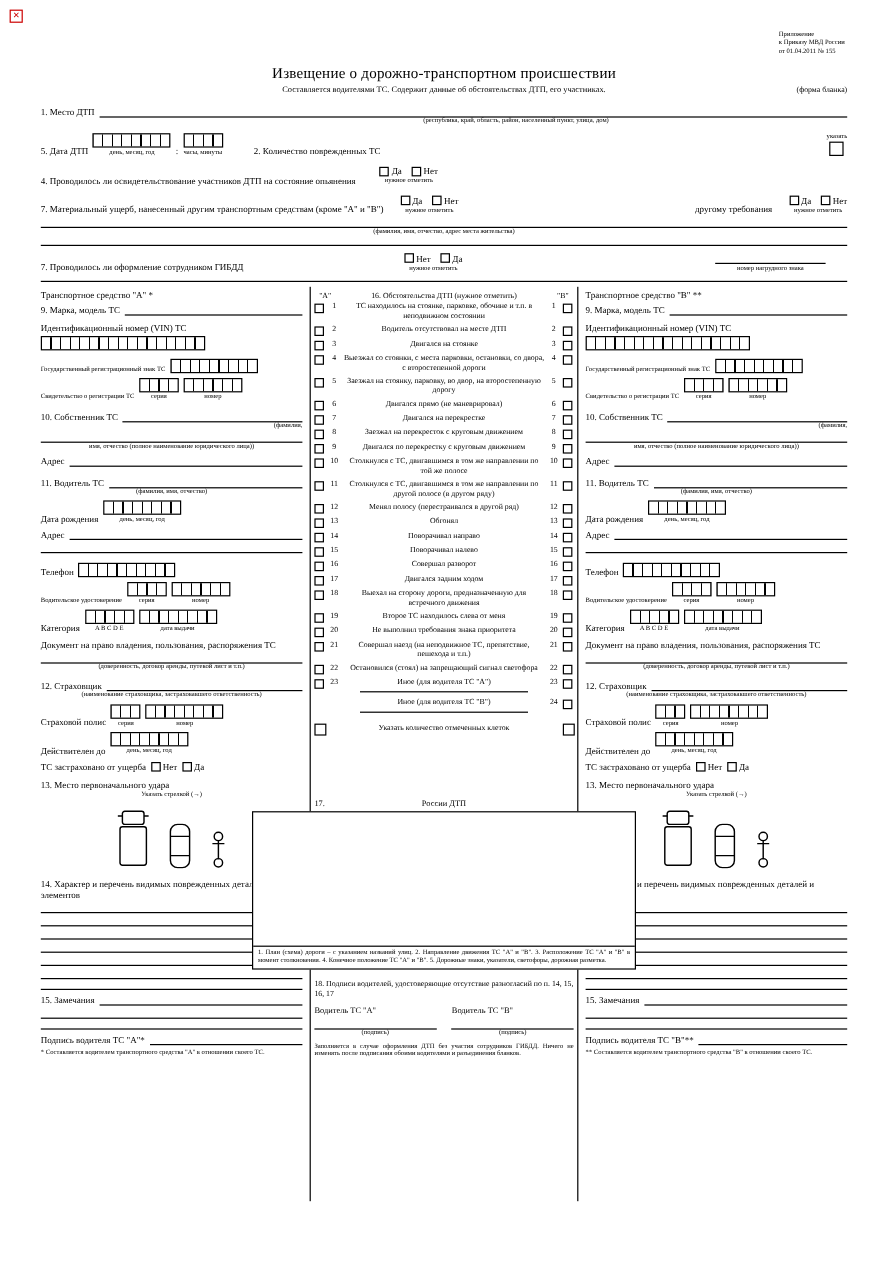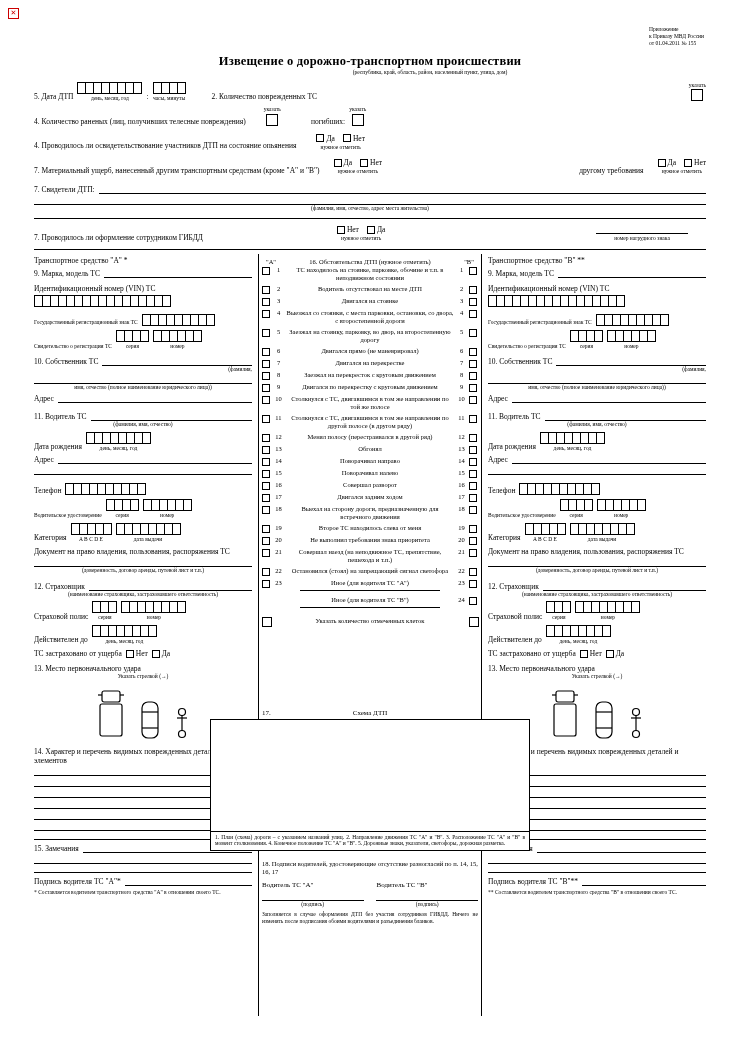--- a/index.html
+++ b/index.html
@@ -4,21 +4,21 @@
 <style>
   * { margin:0; padding:0; box-sizing:border-box; }
   html,body { background:#fff; }
   body { width:740px; height:1059px; font-family:"Liberation Serif", serif; color:#000; }
   .page { position:relative; width:740px; height:1059px; background:#fff; padding:6px 34px 0; overflow:hidden; }
 
   .broken { position:absolute; left:8px; top:8px; width:11px; height:11px; border:1px solid #c00;
             color:#c00; font-size:7px; line-height:9px; text-align:center; font-family:"DejaVu Sans",sans-serif; }
 
   .corner { position:absolute; top:26px; right:36px; font-size:5.5px; line-height:7px; text-align:left; }
-  .title  { margin-top:48px; font-size:12.5px; font-weight:bold; text-align:center; letter-spacing:.2px; }
+  .title  { margin-top:48px; font-size:12.5px; font-weight:normal; text-align:center; letter-spacing:.2px; }
   .subrow { position:relative; font-size:7px; text-align:center; margin-top:2px; }
   .formlabel { position:absolute; right:0; top:1px; font-size:6.5px; }
 
   .lab { font-size:7.5px; line-height:9px; }
   .h   { font-size:5.5px; line-height:6.5px; }
   .center { text-align:center; }
   .right  { text-align:right; }
 
   .r { display:flex; align-items:flex-end; gap:4px; }
   .fill  { flex:1 1 auto; border-bottom:1px solid #000; min-height:9px; }
@@ -54,21 +54,21 @@
 
   .cihead { display:grid; grid-template-columns:18px 1fr 18px; align-items:start; font-size:6.5px; text-align:center; margin-top:2px; }
   .cihead .mid { font-size:6.5px; }
   .ci { display:grid; grid-template-columns:9px 11px 1fr 11px 9px; gap:2px; align-items:start; padding:1.5px 0; }
   .ci .cb { margin-top:1px; }
   .citxt { font-size:6.5px; line-height:8px; text-align:center; }
   .num   { font-size:6.5px; line-height:8px; text-align:center; }
   .inline-line { display:block; border-bottom:1px solid #000; height:3px; margin:1px 14px 2px; }
 
   .countrow { margin-top:4px; }
-  .schemehead { display:grid; grid-template-columns:18px 1fr 18px; font-size:7px; margin-top:80px; }
+  .schemehead { display:grid; grid-template-columns:18px 1fr 18px; font-size:7px; margin-top:52px; }
   .schemehead .mid { text-align:center; }
   .schemebox { position:relative; z-index:5; width:320px; margin-left:-52px; margin-top:2px;
                background:#fff; border:1px solid #000; height:132px; display:flex; flex-direction:column; }
   .schemedraw { flex:1 1 auto; }
   .schemenotes { border-top:1px solid #000; padding:2px 4px 3px; font-size:5.5px; line-height:6.5px; text-align:justify; }
 
   .f18 { font-size:6.5px; line-height:8px; margin-top:9px; }
   .drivers { display:flex; justify-content:space-between; margin-top:5px; }
   .drv { width:47%; font-size:7px; }
   .sigline { border-bottom:1px solid #000; height:12px; }
@@ -83,53 +83,49 @@
 
   <div class="broken">✕</div>
 
   <div class="corner">
     <div>Приложение</div>
     <div>к Приказу МВД России</div>
     <div>от 01.04.2011 № 155</div>
   </div>
 
   <div class="title">Извещение о дорожно-транспортном происшествии</div>
-
+  <div class="subrow">
+    <span>Составляется водителями ТС. Содержит данные об обстоятельствах ДТП, его участниках.</span>
+    <span class="formlabel">(форма бланка)</span>
+  </div>
+
+  <div class="r mt10">
+    <span class="lab">1. Место ДТП</span>
+    <span class="fill"></span>
+  </div>
   <div class="h center" style="margin-left:120px">(республика, край, область, район, населенный пункт, улица, дом)</div>
 
   <div class="r mt6">
     <span class="lab">5. Дата ДТП</span>
     <span class="cgrp">
       <span class="cells" style="--n:8"></span>
       <span class="h">день, месяц, год</span>
     </span>
     <span class="lab">:</span>
     <span class="cgrp">
       <span class="cells" style="--n:4"></span>
       <span class="h">часы, минуты</span>
     </span>
     <span class="lab" style="margin-left:22px">2. Количество поврежденных ТС</span>
     <span class="cgrp" style="margin-left:auto">
       <span class="h">указать</span>
       <span class="cell"></span>
     </span>
   </div>
 
-  <div class="r mt5">
-    <span class="lab">4. Количество раненых (лиц, получивших телесные повреждения)</span>
-    <span class="cgrp" style="margin-left:14px">
-      <span class="h">указать</span>
-      <span class="cell"></span>
-    </span>
-    <span class="lab" style="margin-left:26px">погибших:</span>
-    <span class="cgrp">
-      <span class="h">указать</span>
-      <span class="cell"></span>
-    </span>
-  </div>
 
   <div class="r mt8">
     <span class="lab">4. Проводилось ли освидетельствование участников ДТП на состояние опьянения</span>
     <span class="yn" style="margin-left:16px">
       <span class="opts">
         <span class="cbl">
             <span class="cb"></span>
             <span>Да</span>
           </span>
         <span class="cbl">
@@ -165,24 +161,20 @@
           </span>
         <span class="cbl">
             <span class="cb"></span>
             <span>Нет</span>
           </span>
       </span>
       <span class="h">нужное отметить</span>
     </span>
   </div>
 
-  <div class="r mt10">
-    <span class="lab">7. Свидетели ДТП:</span>
-    <span class="fill"></span>
-  </div>
   <div class="blank"></div>
   <div class="h center">(фамилия, имя, отчество, адрес места жительства)</div>
 
   <div class="hr"></div>
 
   <div class="r mt6">
     <span class="lab">7. Проводилось ли оформление сотрудником ГИБДД</span>
     <span class="yn" style="margin-left:130px">
       <span class="opts">
         <span class="cbl">
@@ -665,21 +657,21 @@
       <div class="ci countrow">
         <span class="ccell"></span>
         <span></span>
         <span class="citxt">Указать количество отмеченных клеток</span>
         <span></span>
         <span class="ccell"></span>
       </div>
 
       <div class="schemehead">
         <span>17.</span>
-        <span class="mid">Схема ДТП</span>
+        <span class="mid">России ДТП</span>
         <span></span>
       </div>
 
       <div class="schemebox">
         <div class="schemedraw"></div>
         <div class="schemenotes">1. План (схема) дороги – с указанием названий улиц. 2. Направление движения ТС "А" и "В". 3. Расположение ТС "А" и "В" в момент столкновения. 4. Конечное положение ТС "А" и "В". 5. Дорожные знаки, указатели, светофоры, дорожная разметка.</div>
       </div>
 
       <div class="f18">18. Подписи водителей, удостоверяющие отсутствие разногласий по п. 14, 15, 16, 17</div>
 

